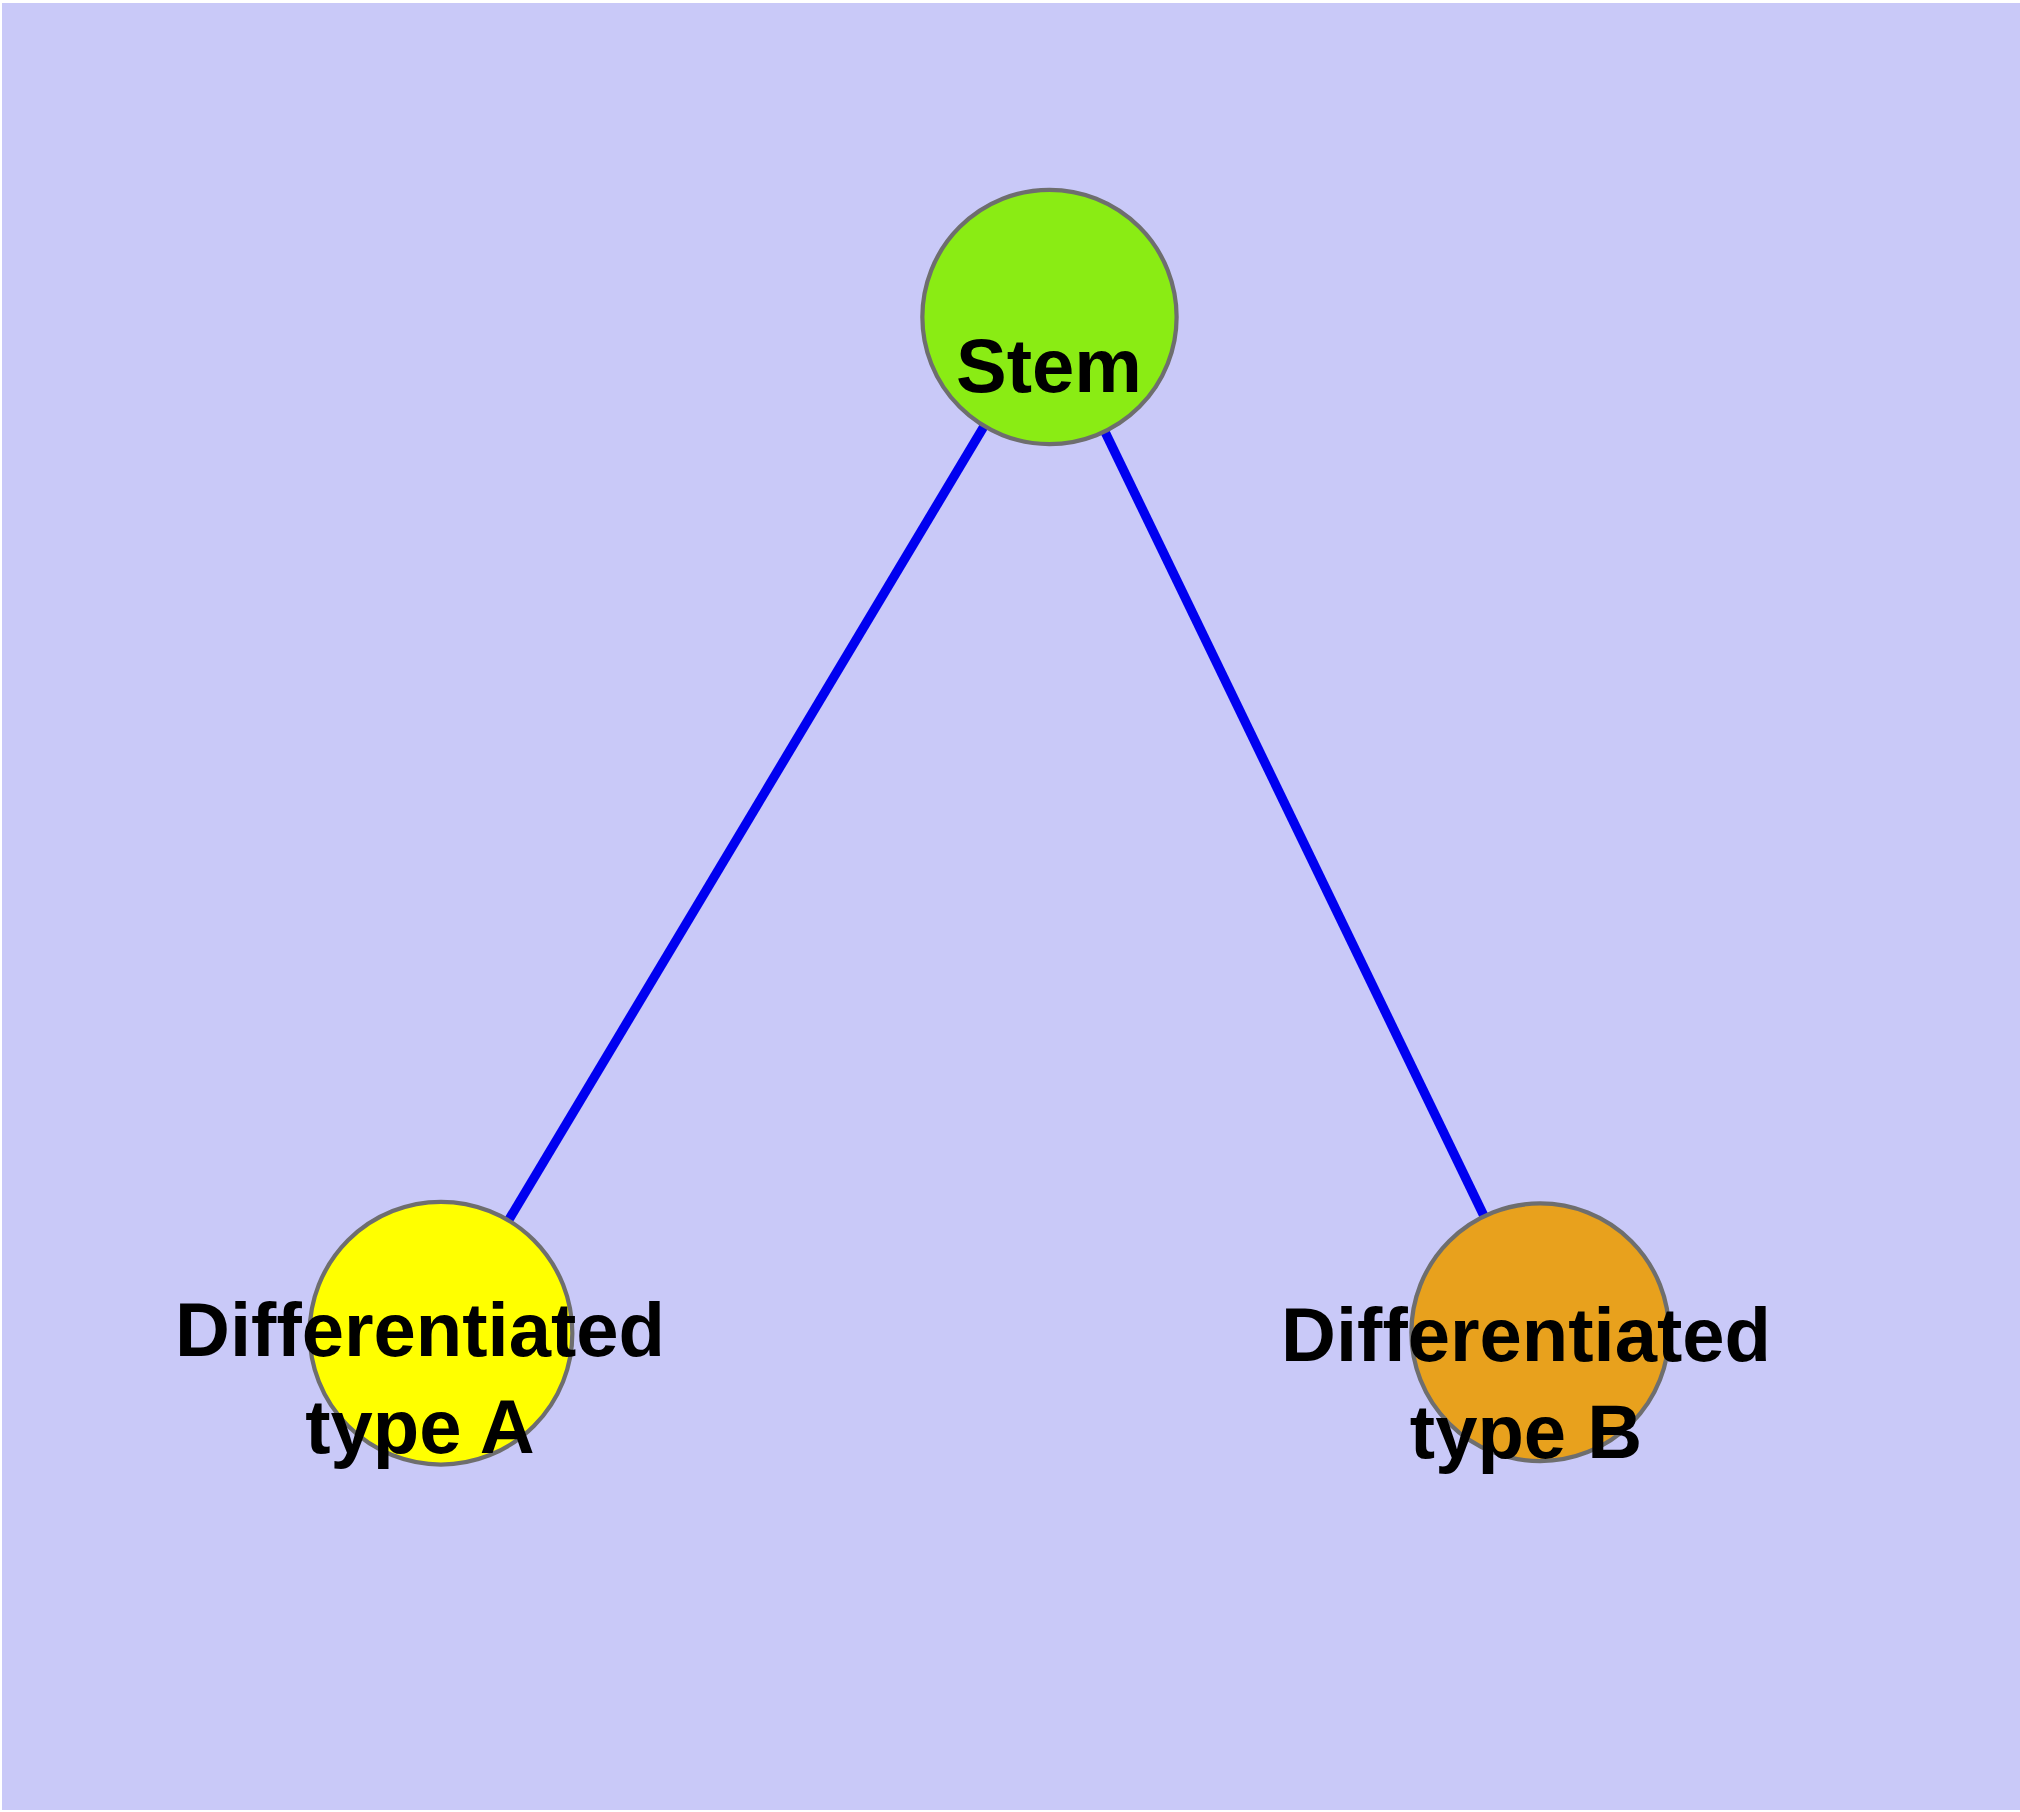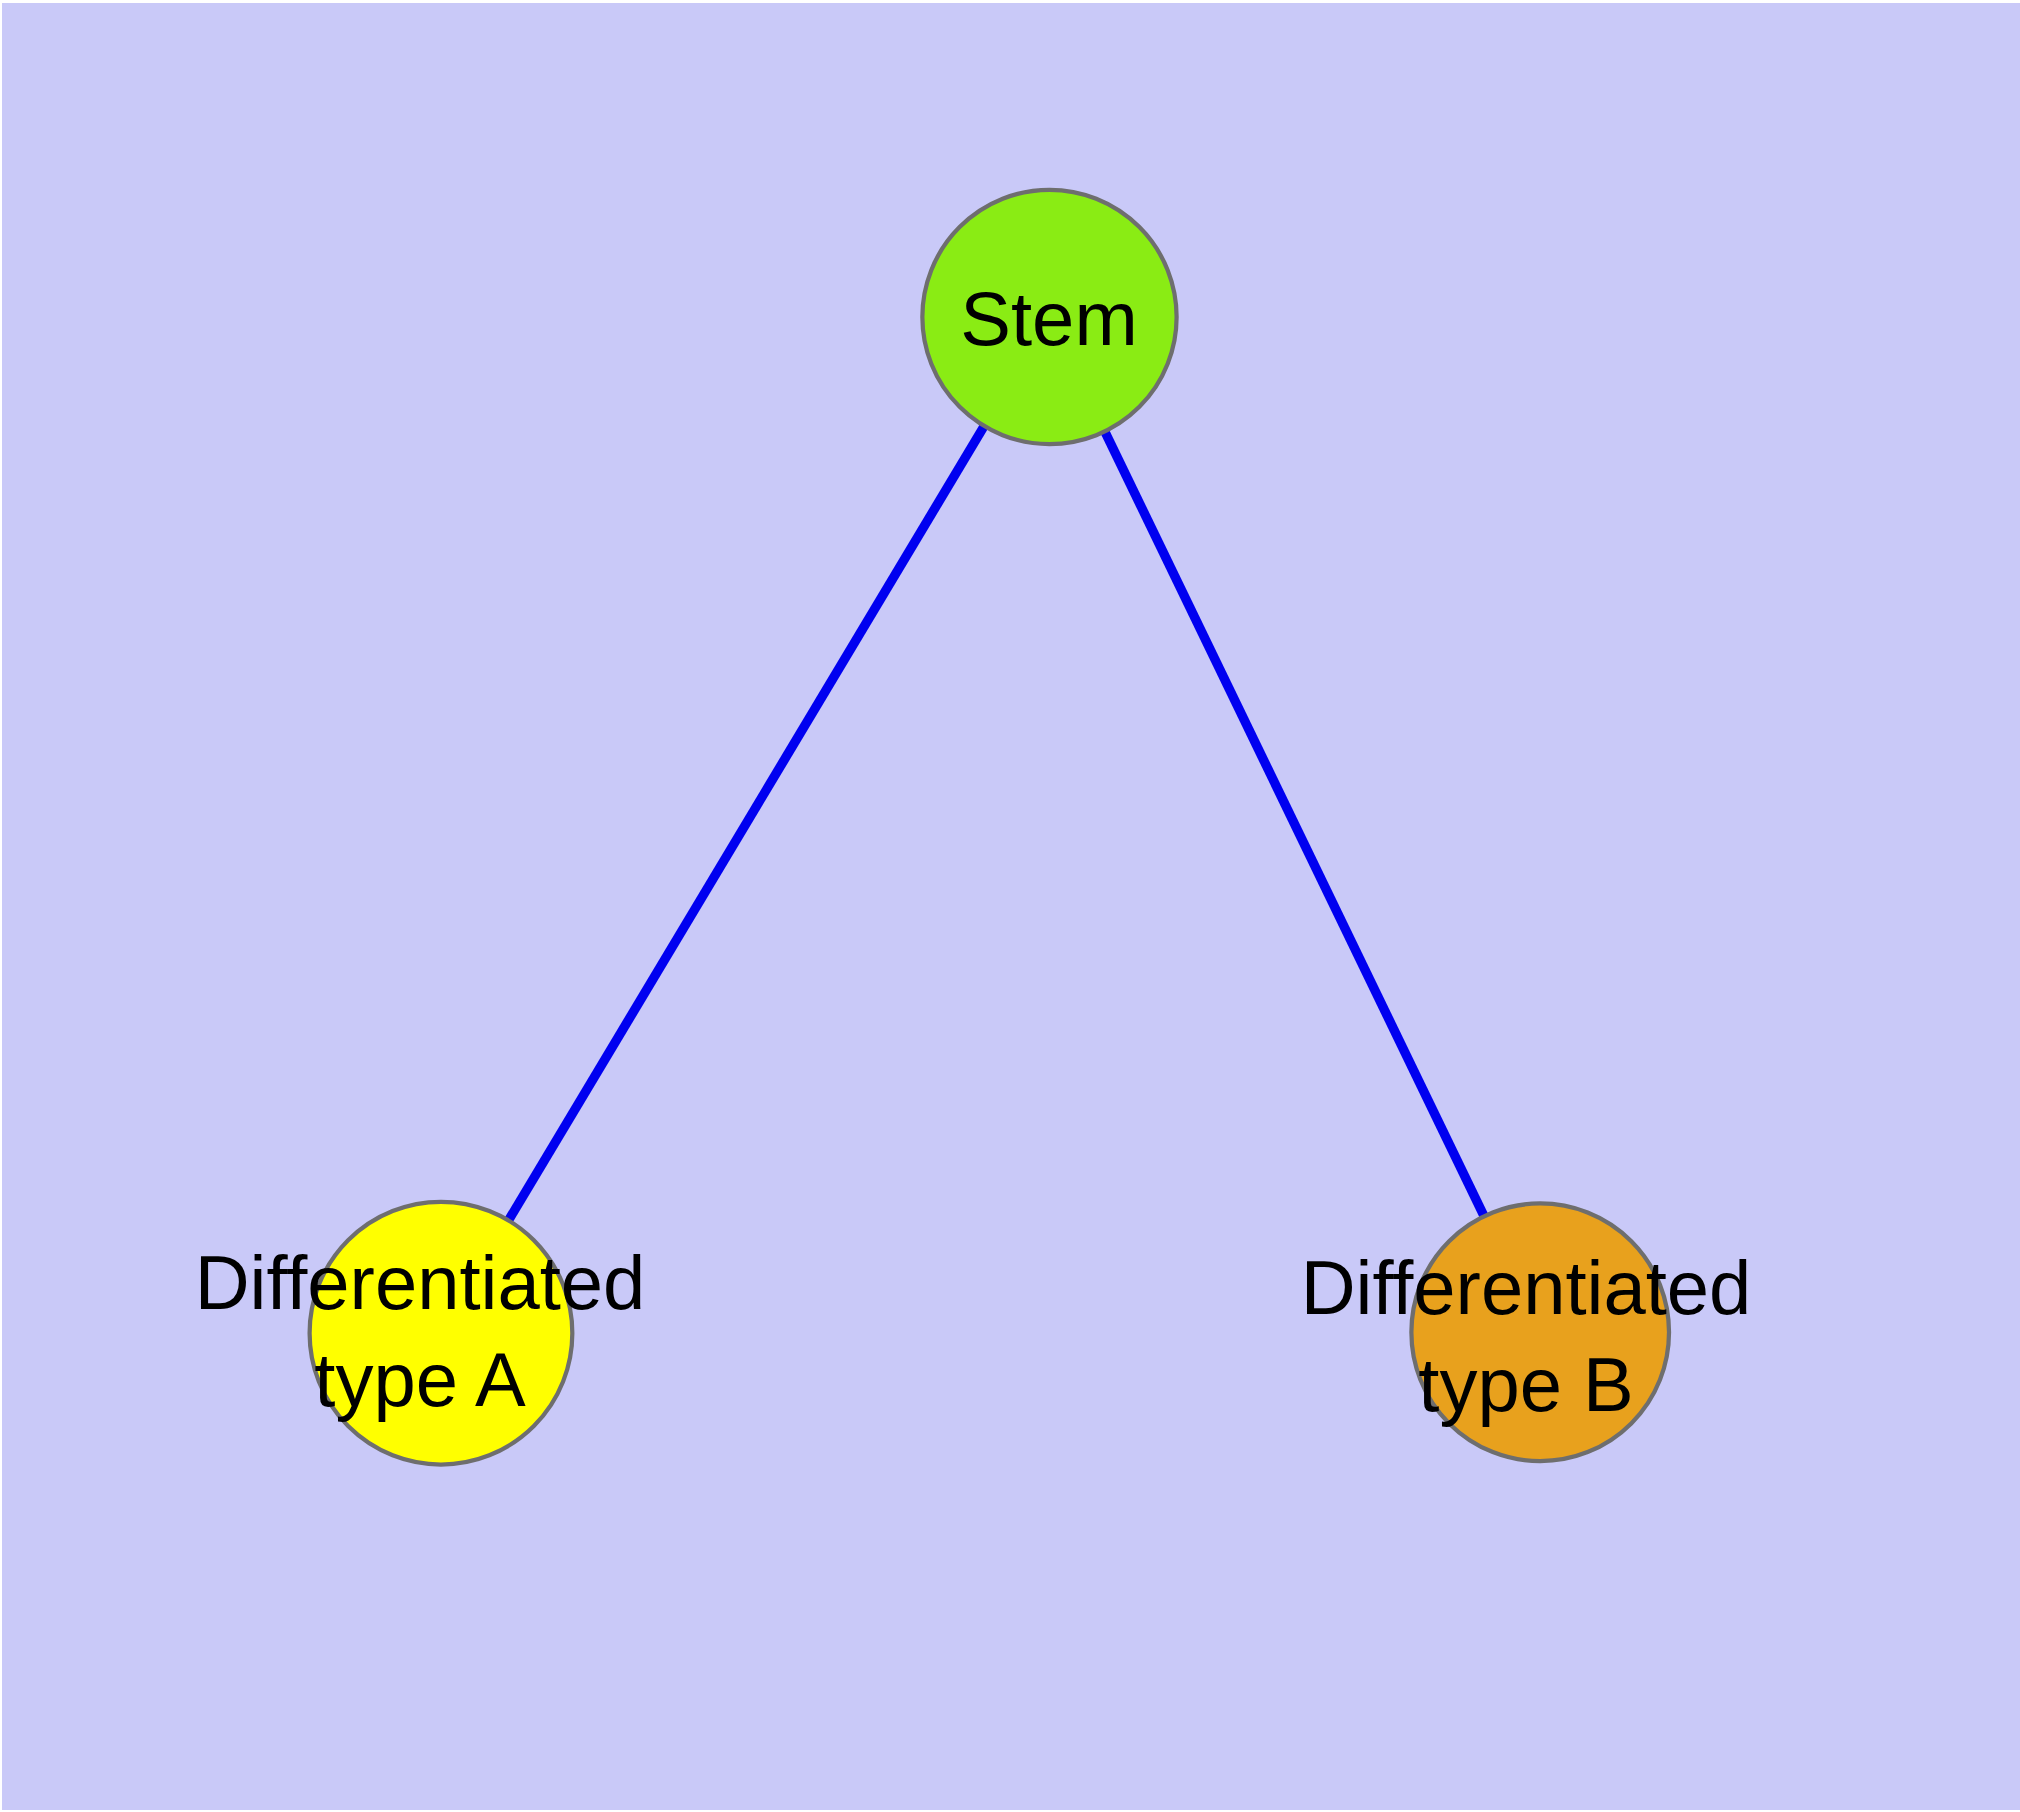--- a/index.html
+++ b/index.html
@@ -34,27 +34,28 @@
     stroke-width: 11;
     stroke-linecap: butt;
   }
   .node-circle {
     stroke: #6e6e6e;
     stroke-width: 5;
   }
   .node-label {
     position: absolute;
     transform: translate(-50%, -50%);
-    font-weight: 400;
+    font-weight: 700;
     font-size: 76px;
     line-height: 1.27;
     color: #000000;
     text-align: center;
     white-space: pre-line;
     pointer-events: none;
+    margin-top: 47px;
   }
   .label-stem { left: 1049px; top: 319px; }
   .label-type-a { left: 420px;  top: 1332px; }
   .label-type-b { left: 1526px; top: 1337px; }
 </style>
 </head>
 <body>
 
 <div class="page">
 

